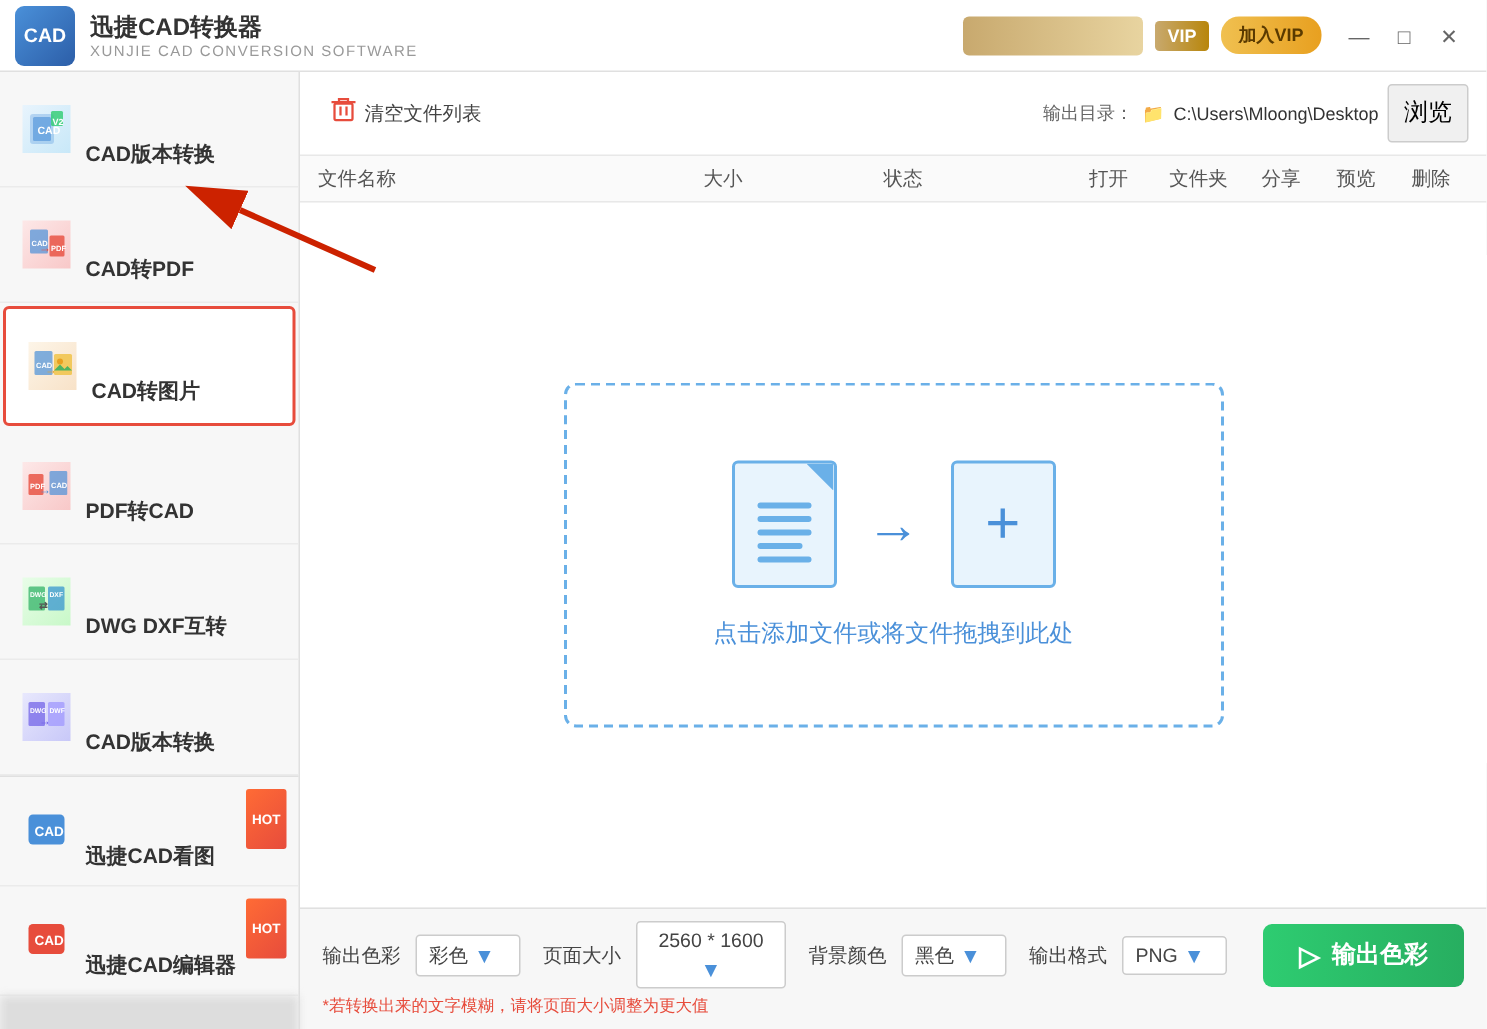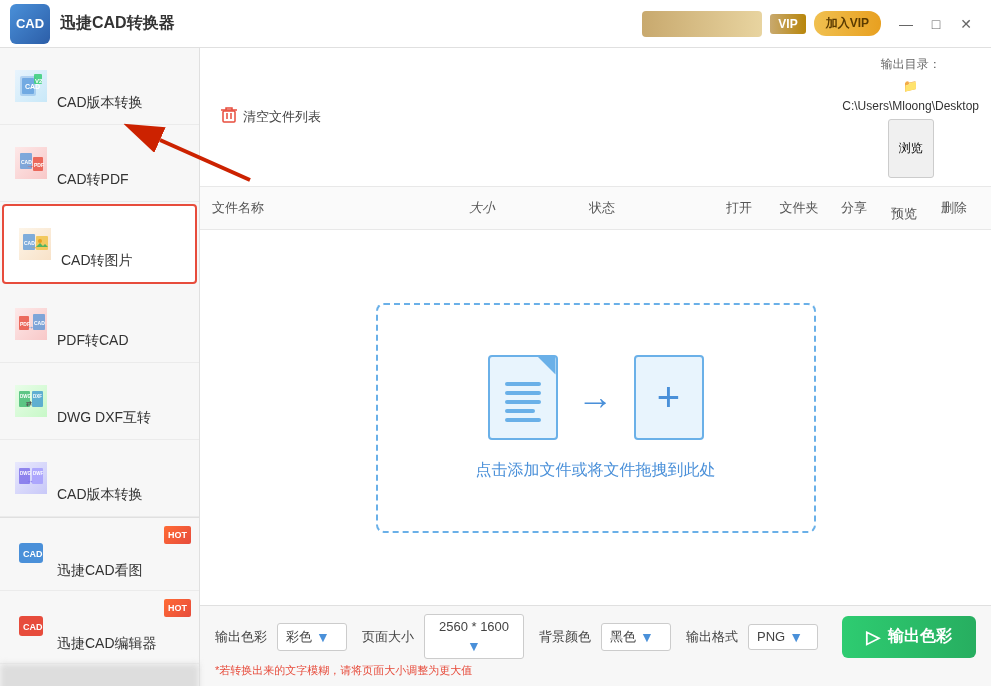--- a/index.html
+++ b/index.html
@@ -35,62 +35,62 @@
     .sidebar {
       width: 200px; background: #f7f7f7; border-right: 1px solid #e0e0e0;
       display: flex; flex-direction: column;
     }
     .sidebar-item {
       display: flex; align-items: center; padding: 12px 15px; cursor: pointer;
       border-bottom: 1px solid #ebebeb; transition: background 0.15s;
     }
     .sidebar-item.active { background: #fff; border-left: 3px solid #e74c3c; border: 2px solid #e74c3c; border-radius: 4px; margin: 2px; }
     .sidebar-icon { width: 32px; height: 32px; margin-right: 10px; flex-shrink: 0; display: flex; align-items: center; justify-content: center; }
-    .sidebar-label { font-size: 14px; color: #333; font-weight: 400; margin-top: 34px; }
+    .sidebar-label { font-size: 14px; color: #333; font-weight: 700; margin-top: 34px; }
     .sidebar-spacer { flex: 1; }
     .sidebar-bottom { border-top: 1px solid #e0e0e0; }
     .sidebar-bottom-item { display: flex; align-items: center; padding: 10px 15px; cursor: pointer; border-bottom: 1px solid #ebebeb; position: relative; }
     .hot-badge {
       position: absolute; right: 8px; top: 8px;
       background: linear-gradient(135deg, #ff6b35, #e74c3c);
-      color: #fff; font-size: 9px; padding: 4px 4px; border-radius: 2px;
+      color: #fff; font-size: 9px; padding: 15px 4px; border-radius: 2px;
       font-weight: bold;
     }
 
     
     .content-area { flex: 1; display: flex; flex-direction: column; background: #fff; }
 
     
     .toolbar {
       display: flex; align-items: center; padding: 8px 12px; gap: 15px;
       background: #fff; border-bottom: 1px solid #e8e8e8; flex-shrink: 0;
     }
     .toolbar-btn {
       display: flex; align-items: center; gap: 5px; cursor: pointer;
       font-size: 13px; color: #444; padding: 4px 8px; border-radius: 3px;
       border: none; background: transparent;
     }
     .toolbar-icon { font-size: 16px; }
-    .output-dir { margin-left: auto; display: flex; align-items: center; gap: 6px; font-size: 12px; color: #666; flex-direction: column; }
+    .output-dir { margin-left: auto; display: flex; align-items: center; gap: 6px; font-size: 12px; color: #666; }
     .output-path { color: #333; }
-    .browse-btn { padding: 20px 10px; background: #f0f0f0; border: 1px solid #ccc; border-radius: 3px; cursor: pointer; font-size: 12px; }
+    .browse-btn { padding: 8px 10px; background: #f0f0f0; border: 1px solid #ccc; border-radius: 3px; cursor: pointer; font-size: 16px; }
 
     
     .table-header {
       display: flex; align-items: center; padding: 6px 12px;
       background: #fafafa; border-bottom: 1px solid #e8e8e8;
       font-size: 13px; color: #555; flex-shrink: 0;
     }
     .col-name { flex: 1; }
-    .col-size { width: 120px; font-style: italic; }
+    .col-size { width: 120px; }
     .col-status { width: 120px; }
     .col-open { width: 60px; text-align: center; }
     .col-folder { width: 60px; text-align: center; }
     .col-share { width: 50px; text-align: center; }
-    .col-preview { width: 50px; text-align: center; margin-top: 12px; }
+    .col-preview { width: 50px; text-align: center; }
     .col-delete { width: 50px; text-align: center; }
 
     
     .drop-zone {
       flex: 1; display: flex; align-items: center; justify-content: center;
       padding: 20px;
     }
     .drop-box {
       border: 2px dashed #6ab0e8; border-radius: 8px;
       width: 440px; height: 230px;
@@ -170,20 +170,21 @@
 <body>
 
 <div class="app-wrapper">
 
   <div class="title-bar">
     <div class="title-logo">
       <span>CAD</span>
     </div>
     <div class="title-text">
       <div class="app-name">迅捷CAD转换器</div>
+      <div class="app-sub">XUNJIE CAD CONVERSION SOFTWARE</div>
     </div>
     <div class="title-vip-area">
       <div class="vip-box"></div>
       <span class="vip-badge">VIP</span>
       <button class="join-vip">加入VIP</button>
     </div>
     <div class="title-controls">
       <button class="ctrl-btn">—</button>
       <button class="ctrl-btn">□</button>
       <button class="ctrl-btn close">✕</button>

